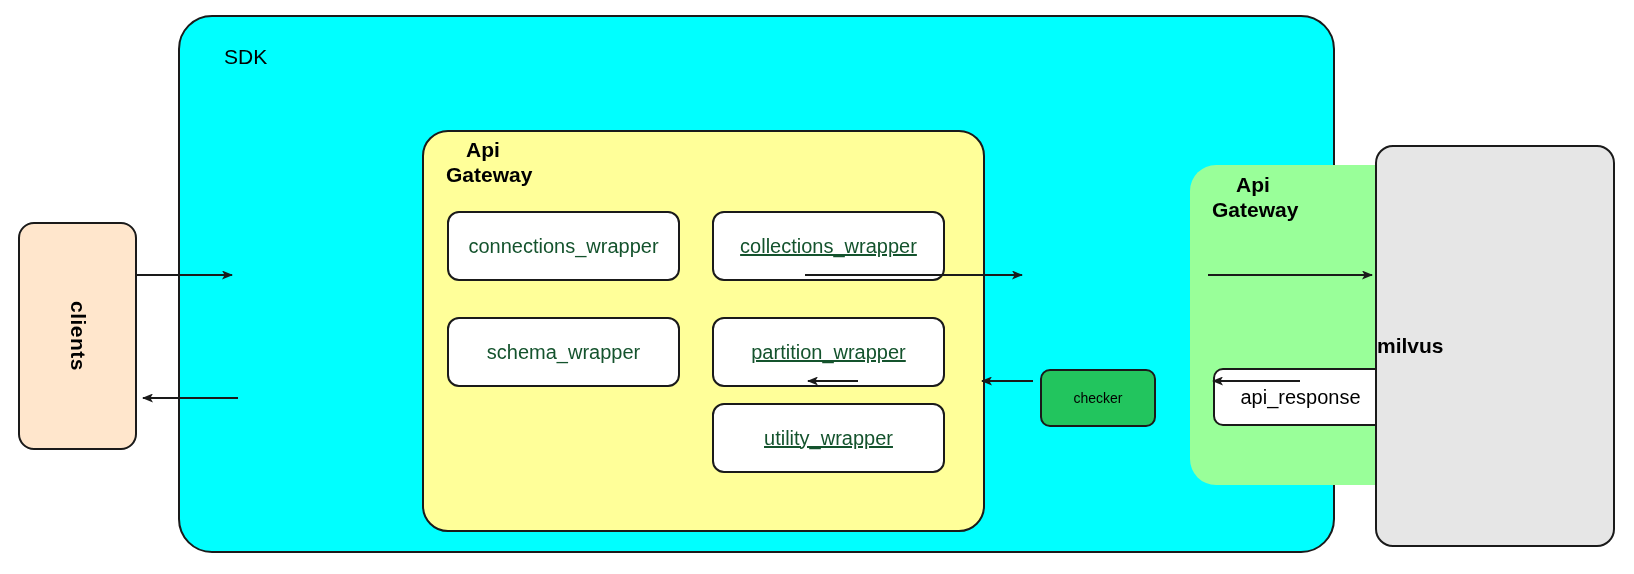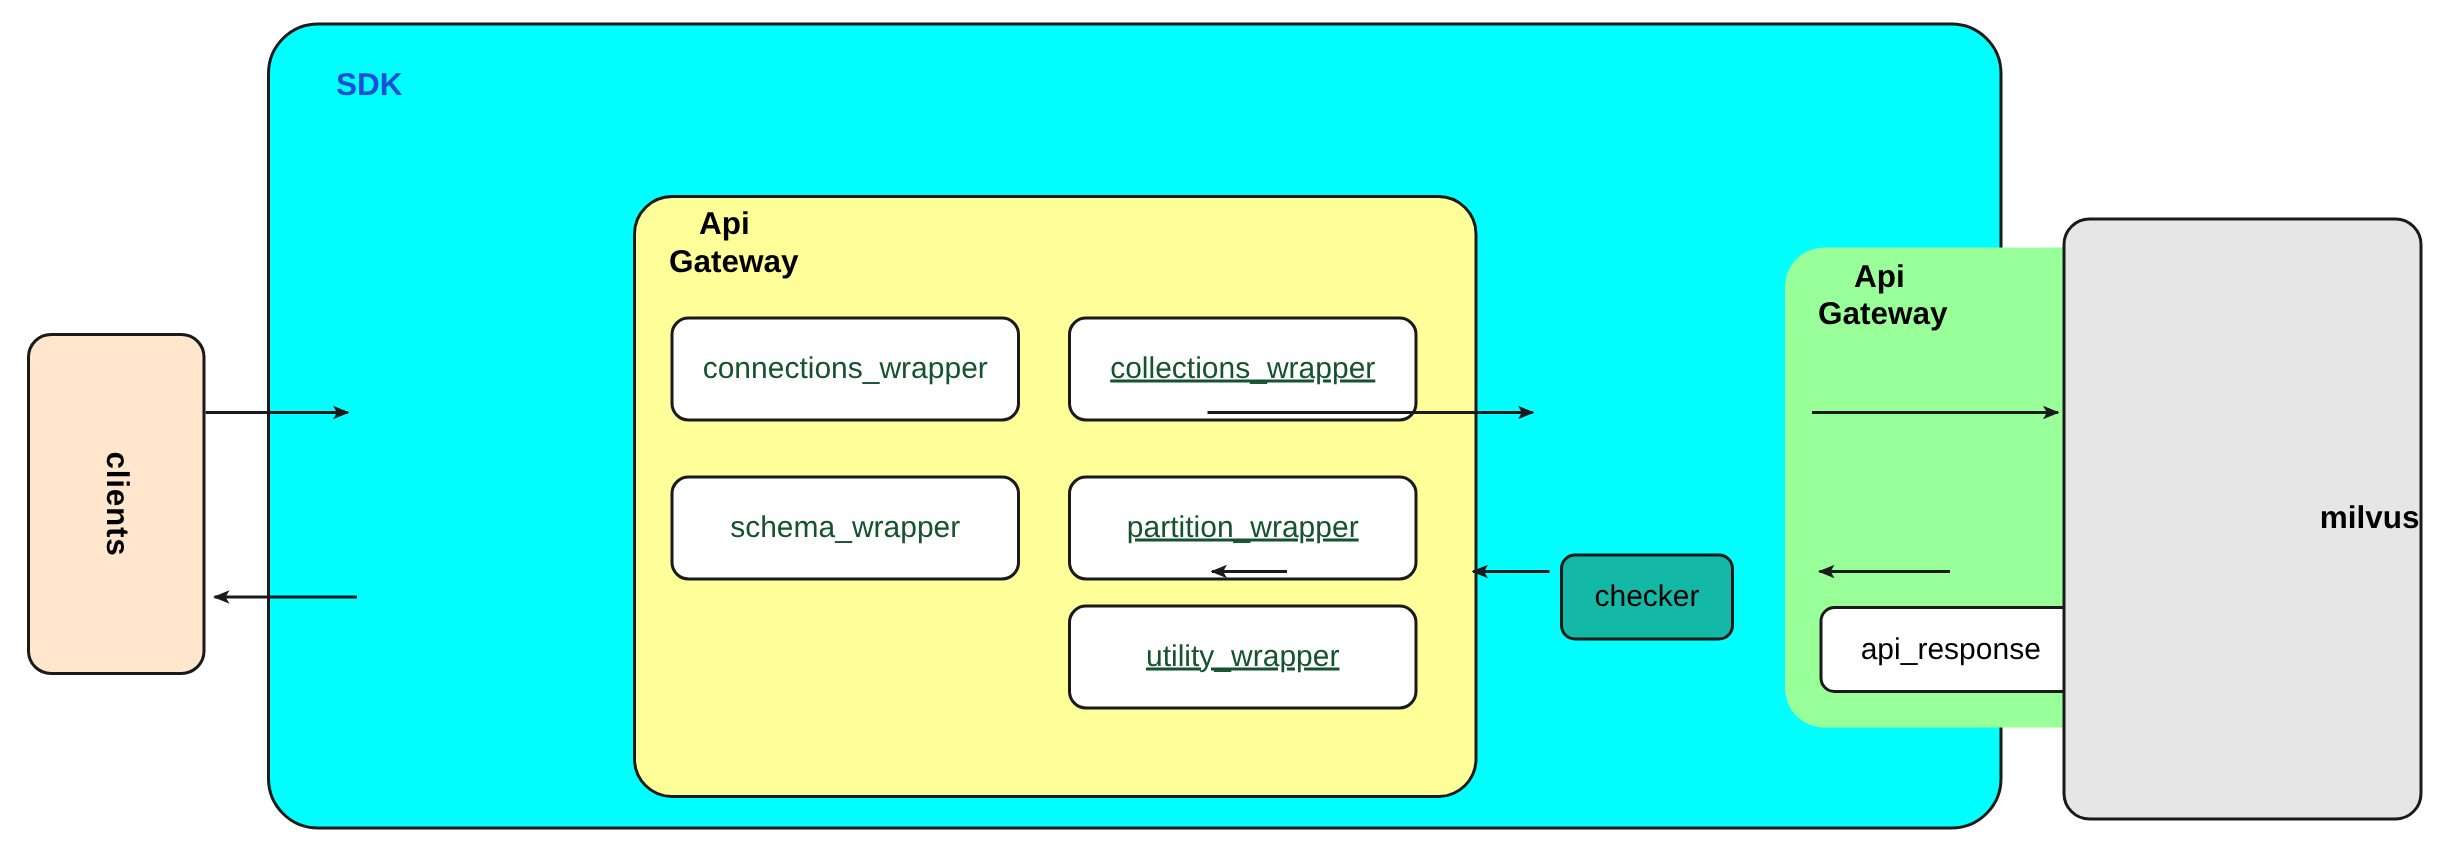--- a/index.html
+++ b/index.html
@@ -54,21 +54,21 @@
 
   .milvus-box {
     left: 1375px;
     top: 145px;
     width: 240px;
     height: 402px;
     background: #e6e6e6;
     border-radius: 18px;
     display: flex;
     align-items: center;
-    justify-content: flex-end;
+    justify-content: flex-start;
   }
   .milvus-label {
     font-size: 21px;
     font-weight: bold;
     color: #000000;
   }
 
   
   .sdk-box {
     left: 178px;
@@ -76,22 +76,22 @@
     width: 1157px;
     height: 538px;
     background: #00ffff;
     border-radius: 34px;
   }
   .sdk-title {
     position: absolute;
     left: 44px;
     top: 28px;
     font-size: 21px;
-    font-weight: bold;
-    color: #1d4ed8;
+    font-weight: normal;
+    color: #000000;
   }
 
   
   .apiwrapper-box {
     left: 242px;
     top: 113px;
     width: 563px;
     height: 402px;
     background: #ffff99;
     border-radius: 26px;
@@ -159,34 +159,34 @@
     background: #ffffff;
     border: 2px solid #1a1a1a;
     border-radius: 10px;
     display: flex;
     align-items: center;
     justify-content: center;
     font-size: 20px;
     color: #000000;
   }
   .gw-req { top: 98px; }
-  .gw-res { top: 203px; margin-top: 36px; }
+  .gw-res { top: 203px; }
 
   
   .checker-box {
     left: 860px;
     top: 352px;
     width: 116px;
     height: 58px;
-    background: #14b8a6;
+    background: #22c55e;
     border-radius: 10px;
     display: flex;
     align-items: center;
     justify-content: center;
-    font-size: 20px;
+    font-size: 14px;
     color: #000000;
   }
 
   
   #arrows {
     position: absolute;
     left: 0;
     top: 0;
     width: 1634px;
     height: 574px;

